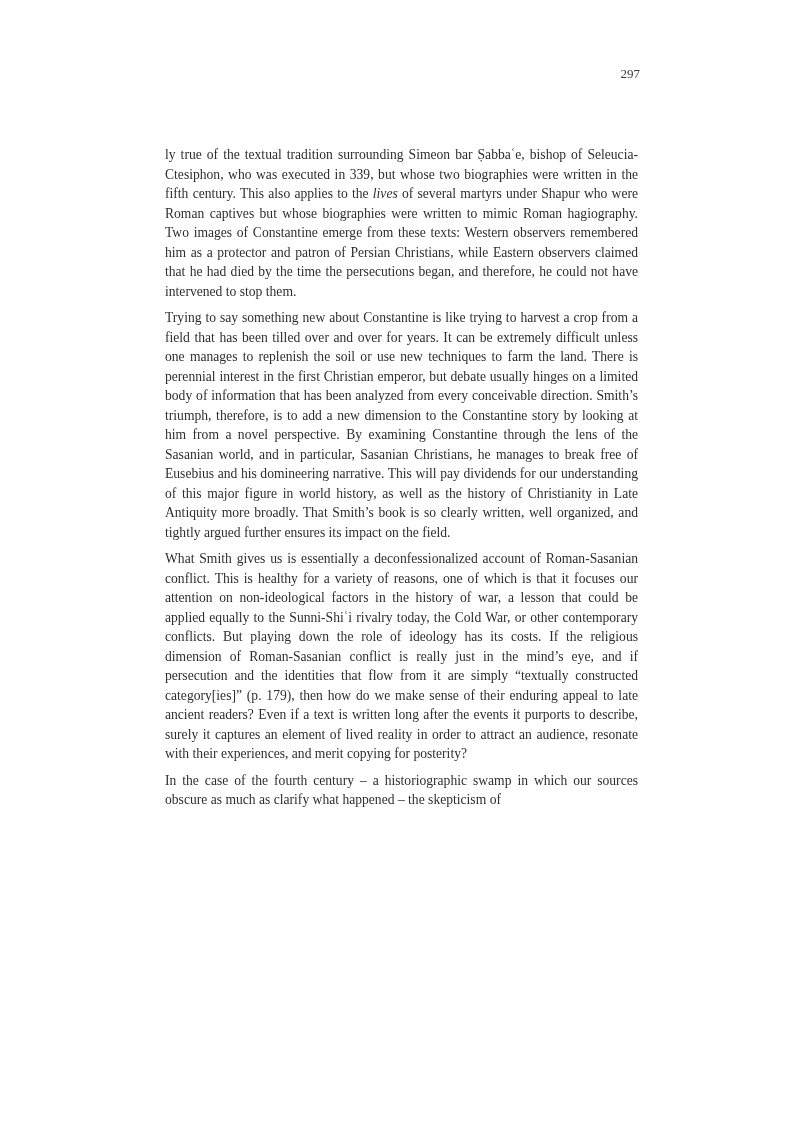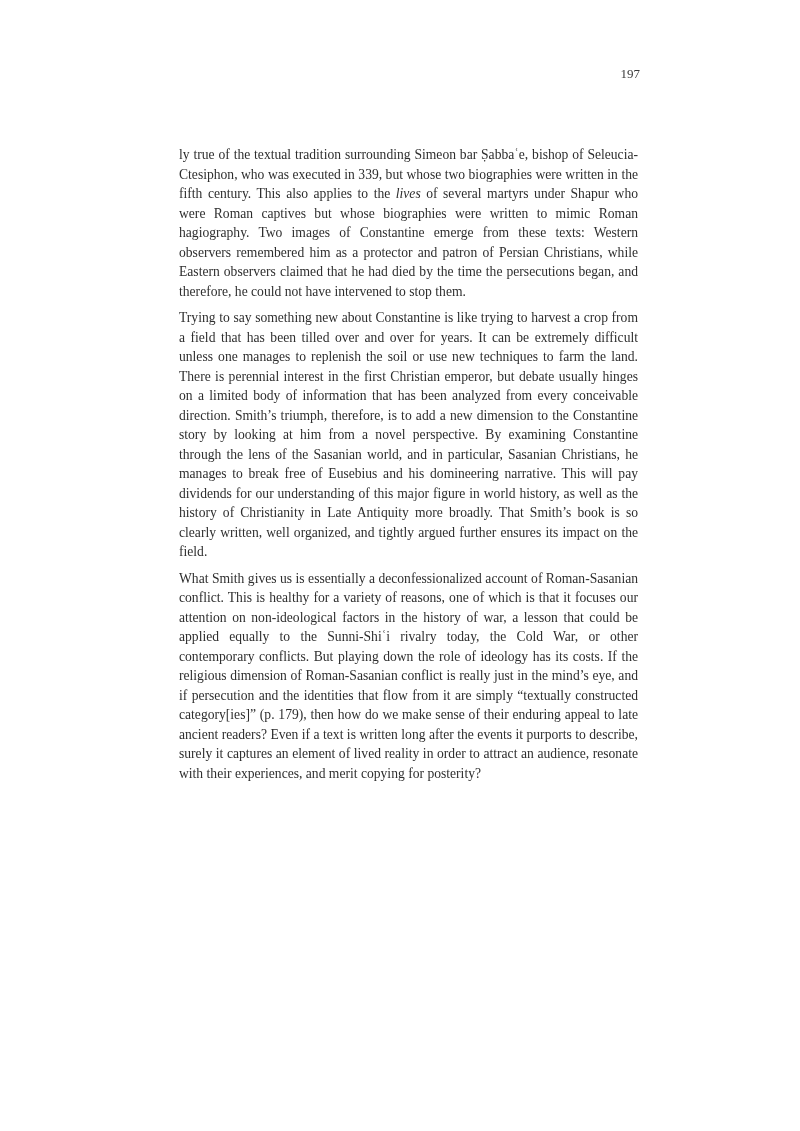--- a/index.html
+++ b/index.html
@@ -37,37 +37,38 @@
     position: absolute;
     top: 145px;
     left: 165px;
     width: 473px;
     font-size: 13.6px;
     line-height: 19.5px;
     text-align: justify;
     color: #2e2e2e;
   }
   .para {
-    margin: 0 0 7px 14px;
+    margin: 0 0 7px 0;
   }
   .para:last-child { margin-bottom: 0; }
   em.book-term { font-style: italic; }
 </style>
 </head>
 <body>
 
 <div class="page">
 
 
-  <div class="page-number">197</div>
+  <div class="page-number">297</div>
 
   <div class="text-block">
 
     <p class="para"><span>ly true of the textual tradition surrounding Simeon bar Ṣabbaʿe, bishop of Seleucia-Ctesiphon, who was executed in 339, but whose two biographies were written in the fifth century. This also applies to the </span><em class="book-term">lives</em><span> of several martyrs under Shapur who were Roman captives but whose biographies were written to mimic Roman hagiography. Two images of Constantine emerge from these texts: Western observers remembered him as a protector and patron of Persian Christians, while Eastern observers claimed that he had died by the time the persecutions began, and therefore, he could not have intervened to stop them.</span></p>
 
     <p class="para">Trying to say something new about Constantine is like trying to harvest a crop from a field that has been tilled over and over for years. It can be extremely difficult unless one manages to replenish the soil or use new techniques to farm the land. There is perennial interest in the first Christian emperor, but debate usually hinges on a limited body of information that has been analyzed from every conceivable direction. Smith’s triumph, therefore, is to add a new dimension to the Constantine story by looking at him from a novel perspective. By examining Constantine through the lens of the Sasanian world, and in particular, Sasanian Christians, he manages to break free of Eusebius and his domineering narrative. This will pay dividends for our understanding of this major figure in world history, as well as the history of Christianity in Late Antiquity more broadly. That Smith’s book is so clearly written, well organized, and tightly argued further ensures its impact on the field.</p>
 
     <p class="para">What Smith gives us is essentially a deconfessionalized account of Roman-Sasanian conflict. This is healthy for a variety of reasons, one of which is that it focuses our attention on non-ideological factors in the history of war, a lesson that could be applied equally to the Sunni-Shiʿi rivalry today, the Cold War, or other contemporary conflicts. But playing down the role of ideology has its costs. If the religious dimension of Roman-Sasanian conflict is really just in the mind’s eye, and if persecution and the identities that flow from it are simply “textually constructed category[ies]” (p. 179), then how do we make sense of their enduring appeal to late ancient readers? Even if a text is written long after the events it purports to describe, surely it captures an element of lived reality in order to attract an audience, resonate with their experiences, and merit copying for posterity?</p>
 
+    <p class="para">In the case of the fourth century – a historiographic swamp in which our sources obscure as much as clarify what happened – the skepticism of</p>
 
   </div>
 
 </div>
 
 </body></html>

